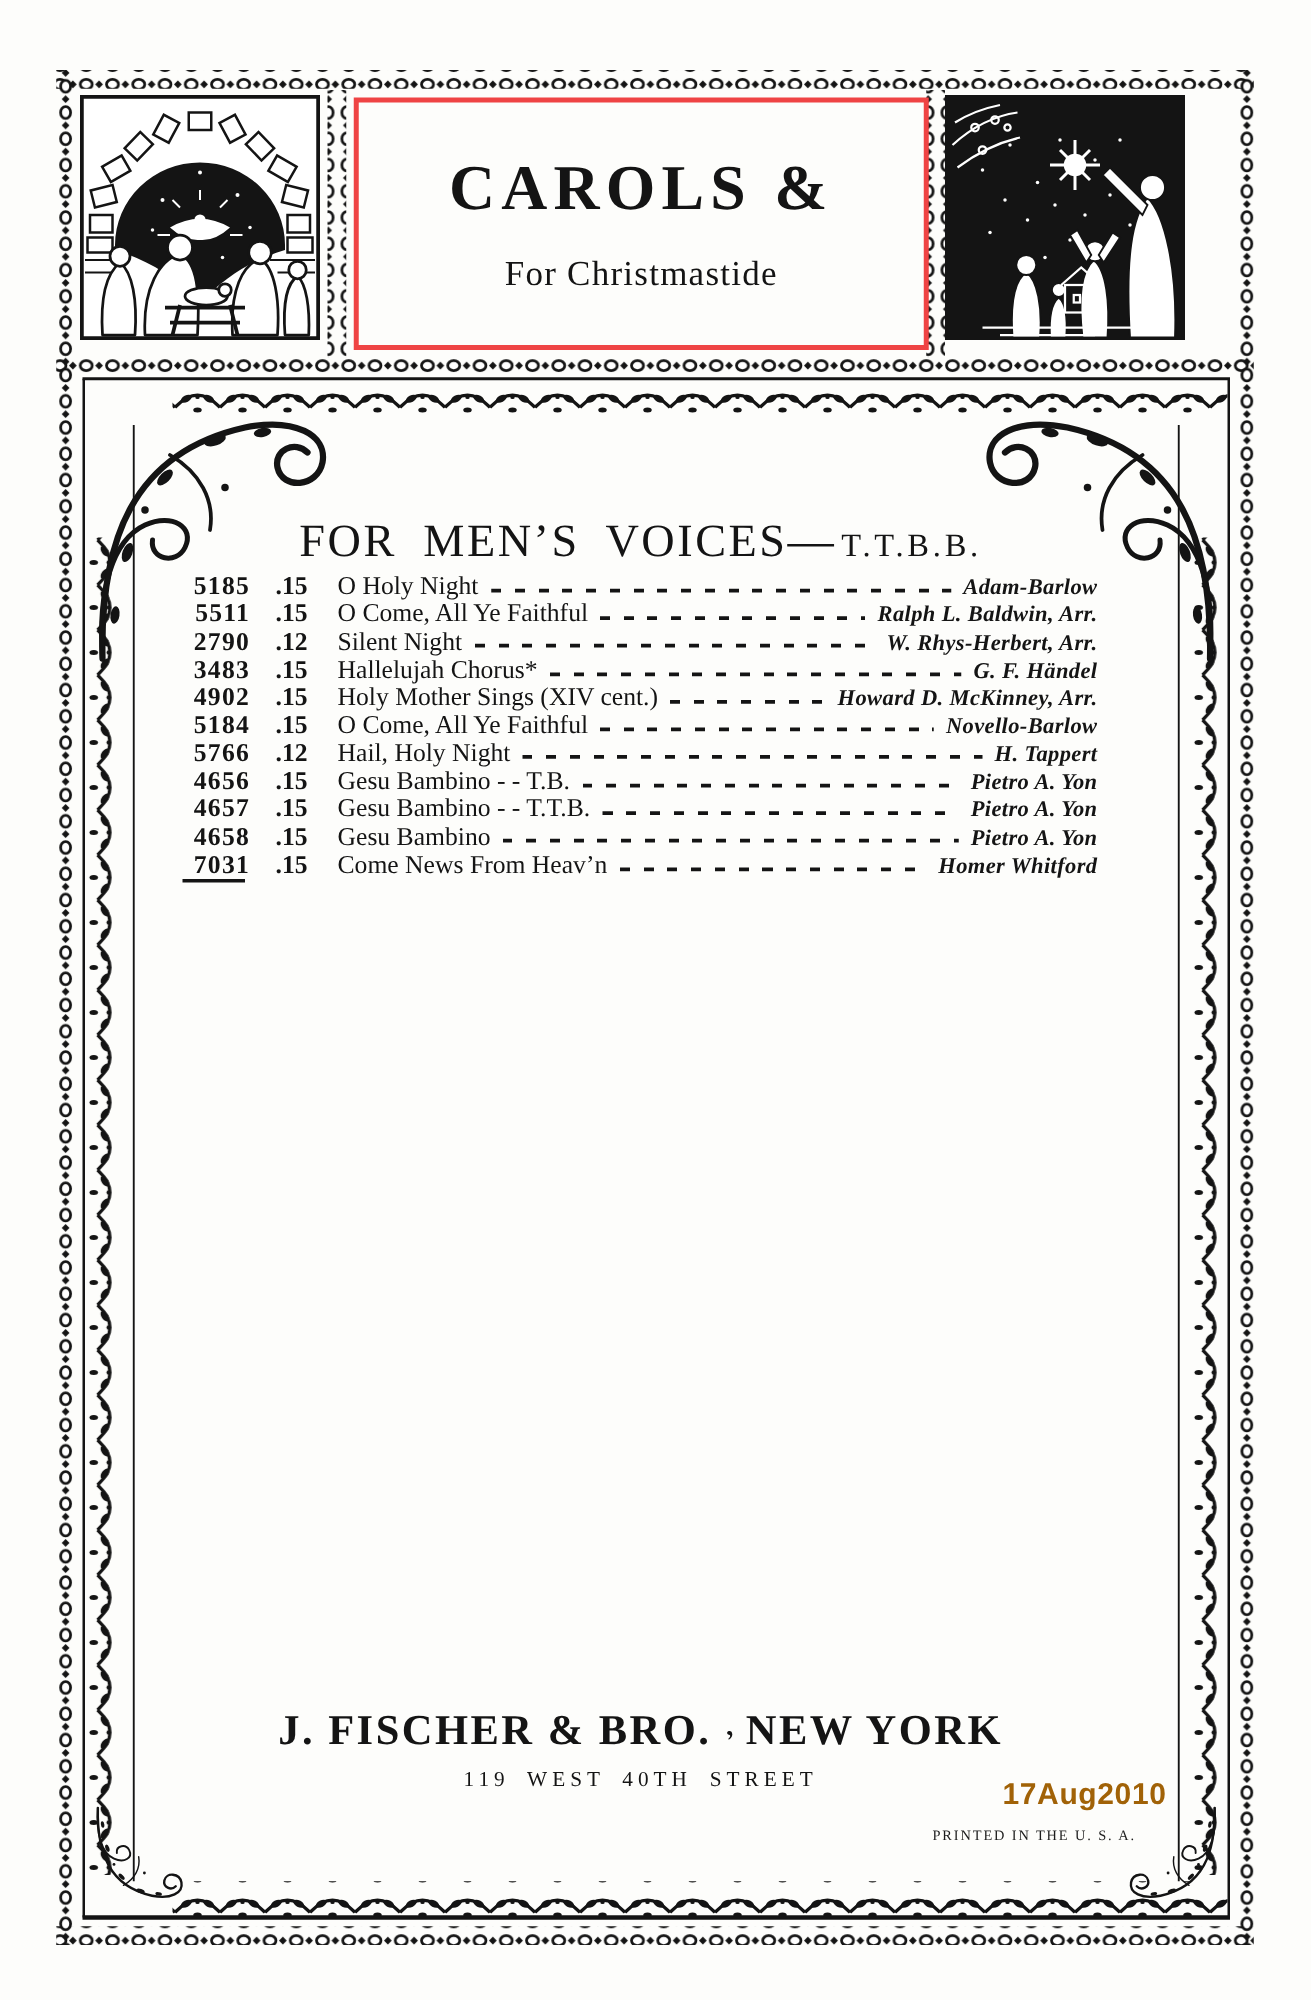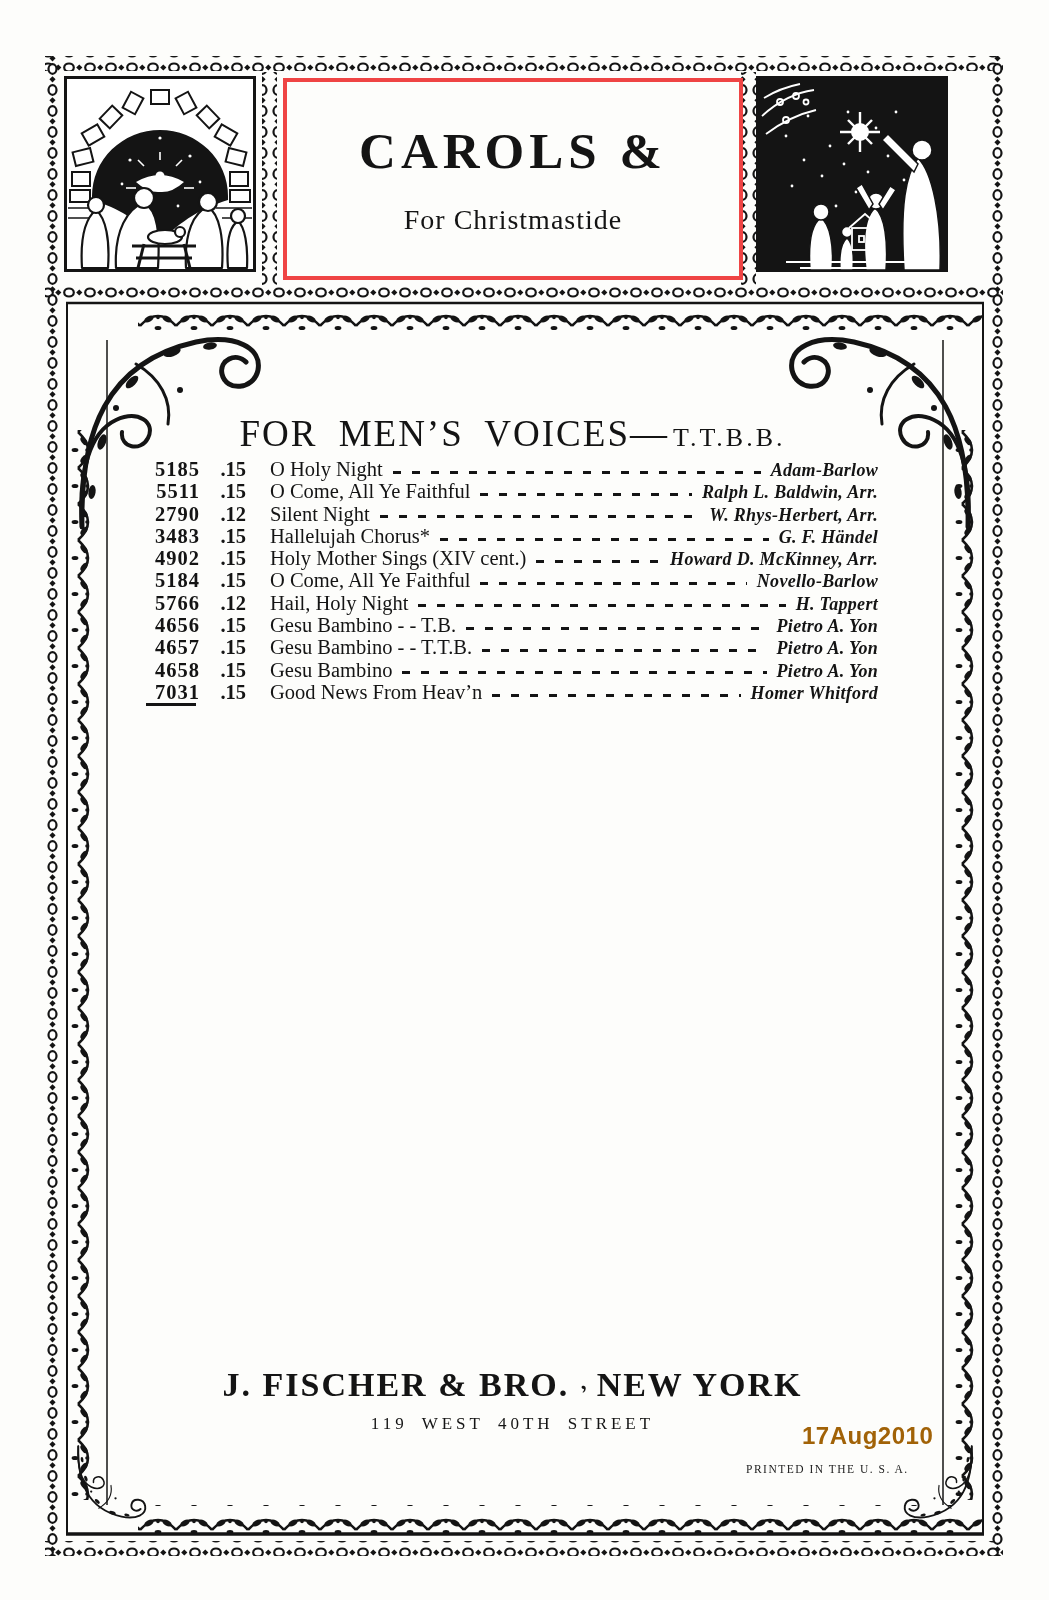--- a/index.html
+++ b/index.html
@@ -339,21 +339,21 @@
       <div class="row">
       <div class="num">4658</div>
       <div class="price">.15</div>
       <div class="title-cell">Gesu Bambino</div>
       <div class="leader"></div>
       <div class="composer">Pietro A. Yon</div>
     </div>
       <div class="row u">
       <div class="num">7031</div>
       <div class="price">.15</div>
-      <div class="title-cell">Good News From Heav’n</div>
+      <div class="title-cell">Come News From Heav’n</div>
       <div class="leader"></div>
       <div class="composer">Homer Whitford</div>
     </div>
     </div>
 
   <div class="content publisher-block">
     <div class="publisher-line">
       <span>J. FISCHER &amp; BRO.</span><span class="publisher-sep">,</span><span>NEW YORK</span>
     </div>
     <div class="address-line">119 WEST 40TH STREET</div>

